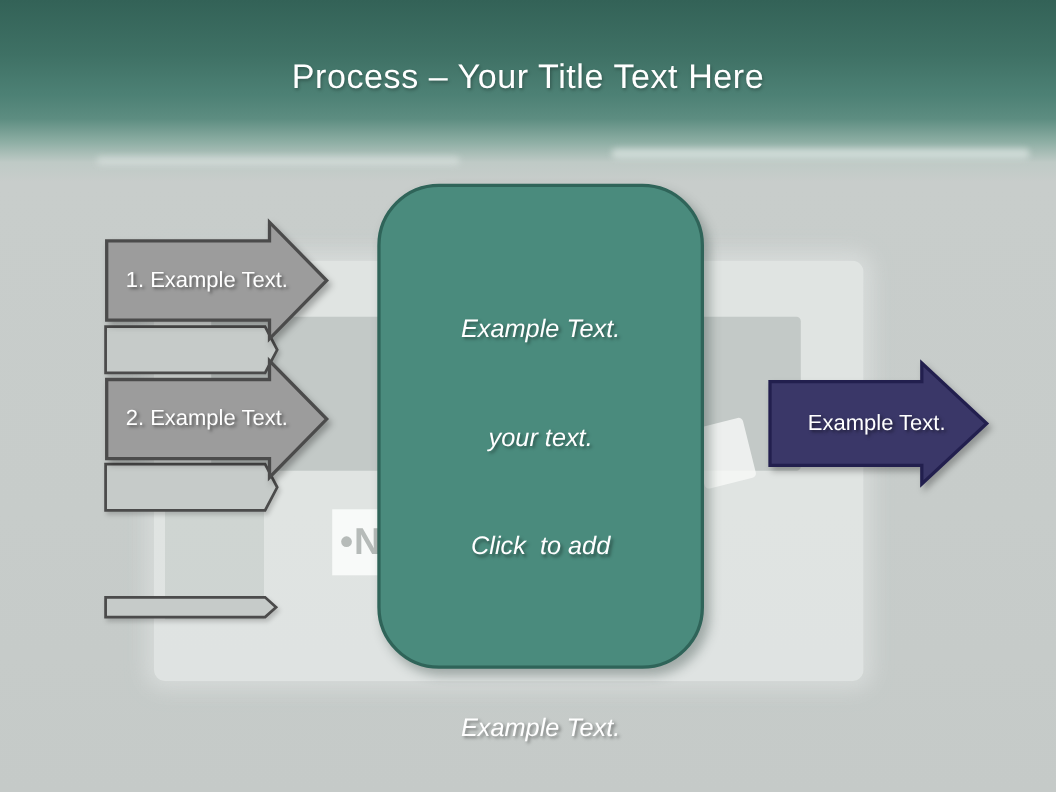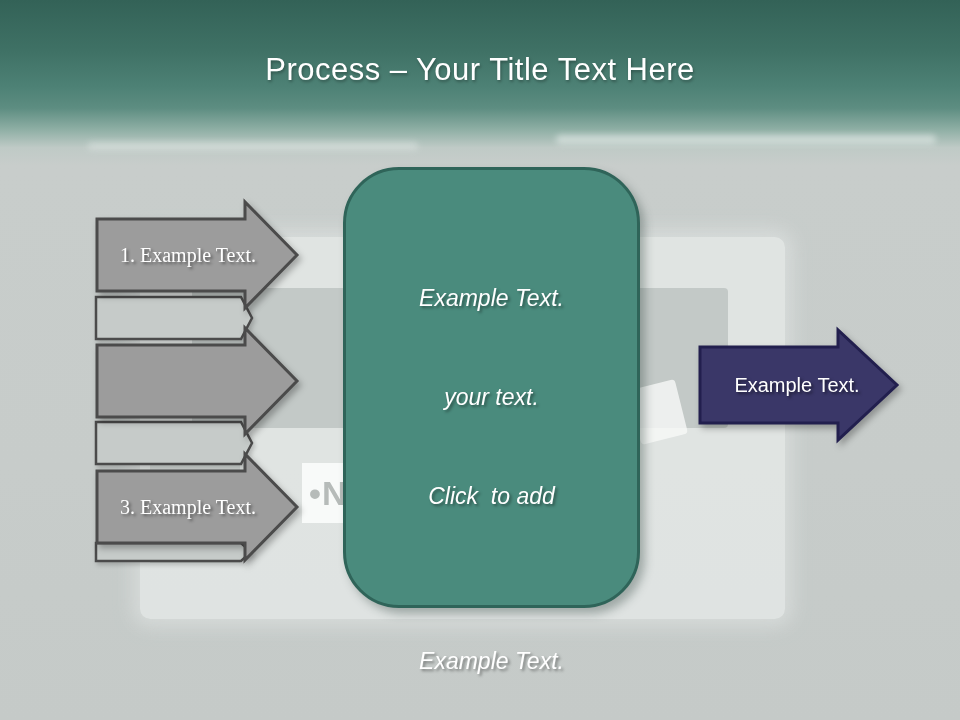--- a/index.html
+++ b/index.html
@@ -49,21 +49,21 @@
   svg.shape { position:absolute; overflow:visible; }
   .shape-step polygon { fill:var(--c-arrow-fill,#9c9c9c); stroke:var(--c-arrow-border,#4b4b4b);
     stroke-width:3; stroke-linejoin:miter; }
   .shape-bar polygon { fill:var(--c-bar-fill,#c6cbc9); stroke:var(--c-arrow-border,#4b4b4b);
     stroke-width:2.5; }
   .shape-result polygon { fill:var(--c-navy-fill,#3a3768); stroke:var(--c-navy-border,#221f4e);
     stroke-width:3; }
   .drop { filter:drop-shadow(3px 4px 3px rgba(0,0,0,0.28)); }
   .drop-soft { filter:drop-shadow(2px 3px 2px rgba(0,0,0,0.18)); }
 
-  .step-arrow { position:absolute; left:95px; width:205px; height:112px; z-index:2;font-family:Liberation Serif, serif; }
+  .step-arrow { position:absolute; left:95px; width:205px; height:112px; z-index:2; }
   .step-label { position:absolute; left:0; top:50%; width:186px; transform:translateY(-50%);
     text-align:center; color:#fff; font-size:20px;
     text-shadow:2px 2px 3px rgba(0,0,0,0.45); }
 
   .bar { z-index:1; left:95px; }
 
   .result-arrow { position:absolute; left:698px; top:327px; width:202px; height:116px; z-index:2; }
   .result-label { position:absolute; left:0; top:50%; width:198px; transform:translateY(-50%);
     text-align:center; color:#fff; font-size:20px;
     text-shadow:2px 2px 3px rgba(0,0,0,0.5); }
@@ -112,26 +112,21 @@
   <div class="step-arrow" style="top:199px">
     <svg class="shape drop shape-step" width="205" height="112" viewBox="0 0 205 112">
       <polygon points="2,20 150,20 150,3 202,56 150,109 150,92 2,92"></polygon>
     </svg>
     <span class="step-label">1. Example Text.</span>
   </div>
   <div class="step-arrow" style="top:325px">
     <svg class="shape drop shape-step" width="205" height="112" viewBox="0 0 205 112">
       <polygon points="2,20 150,20 150,3 202,56 150,109 150,92 2,92"></polygon>
     </svg>
-  </div>
-  <div class="step-arrow" style="top:451px">
-    <svg class="shape drop shape-step" width="205" height="112" viewBox="0 0 205 112">
-      <polygon points="2,20 150,20 150,3 202,56 150,109 150,92 2,92"></polygon>
-    </svg>
-    <span class="step-label">3. Example Text.</span>
+    <span class="step-label">2. Example Text.</span>
   </div>
 
   <div class="panel">
     <div class="panel-entry">
       <div>Example Text.</div>
       <div>your text.</div>
       <div>Click  to add</div>
     </div>
     <div class="panel-entry">
       <div>Example Text.</div>

